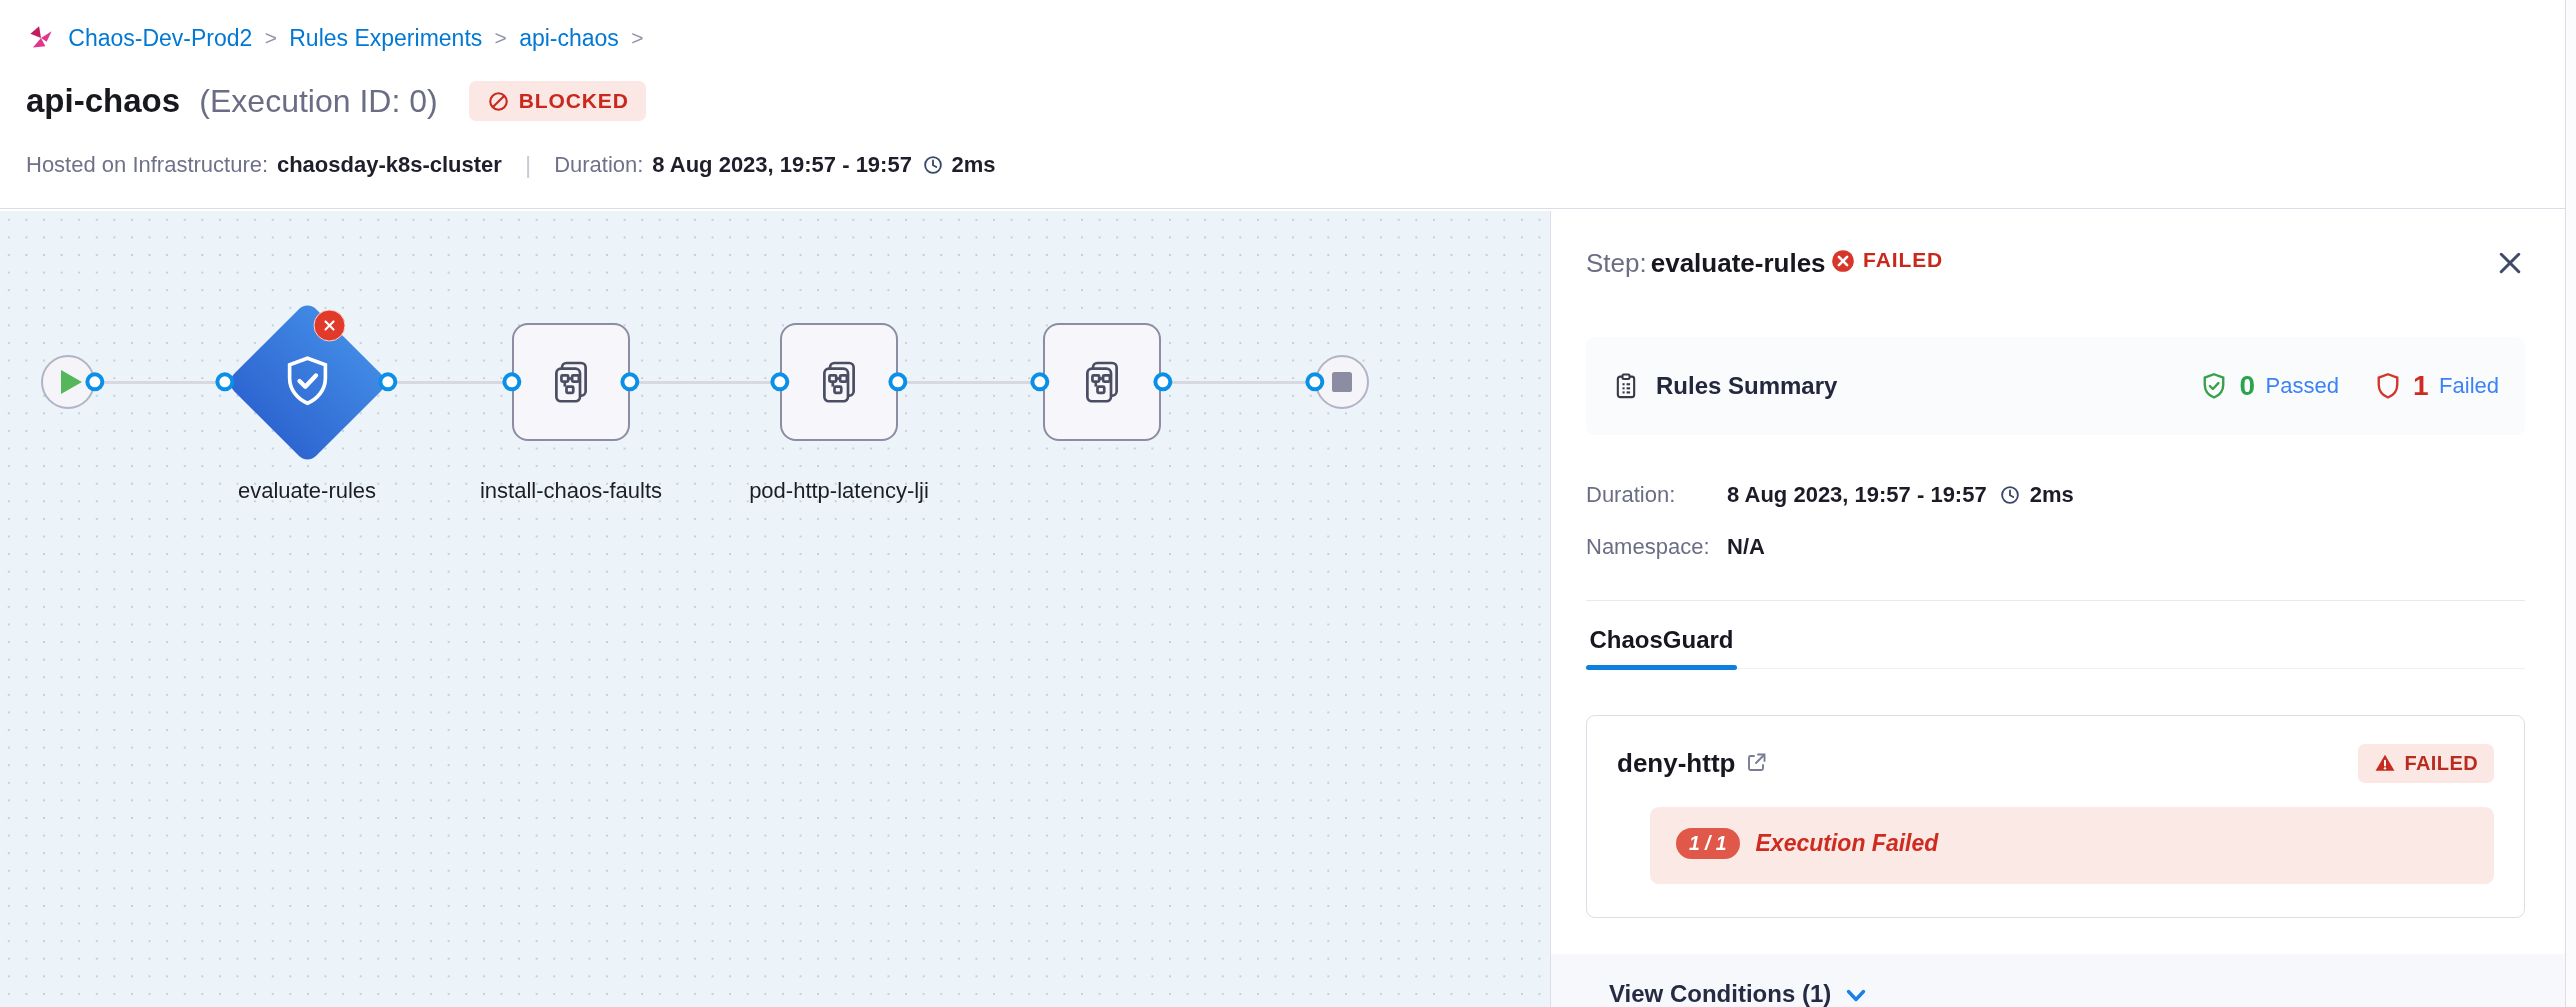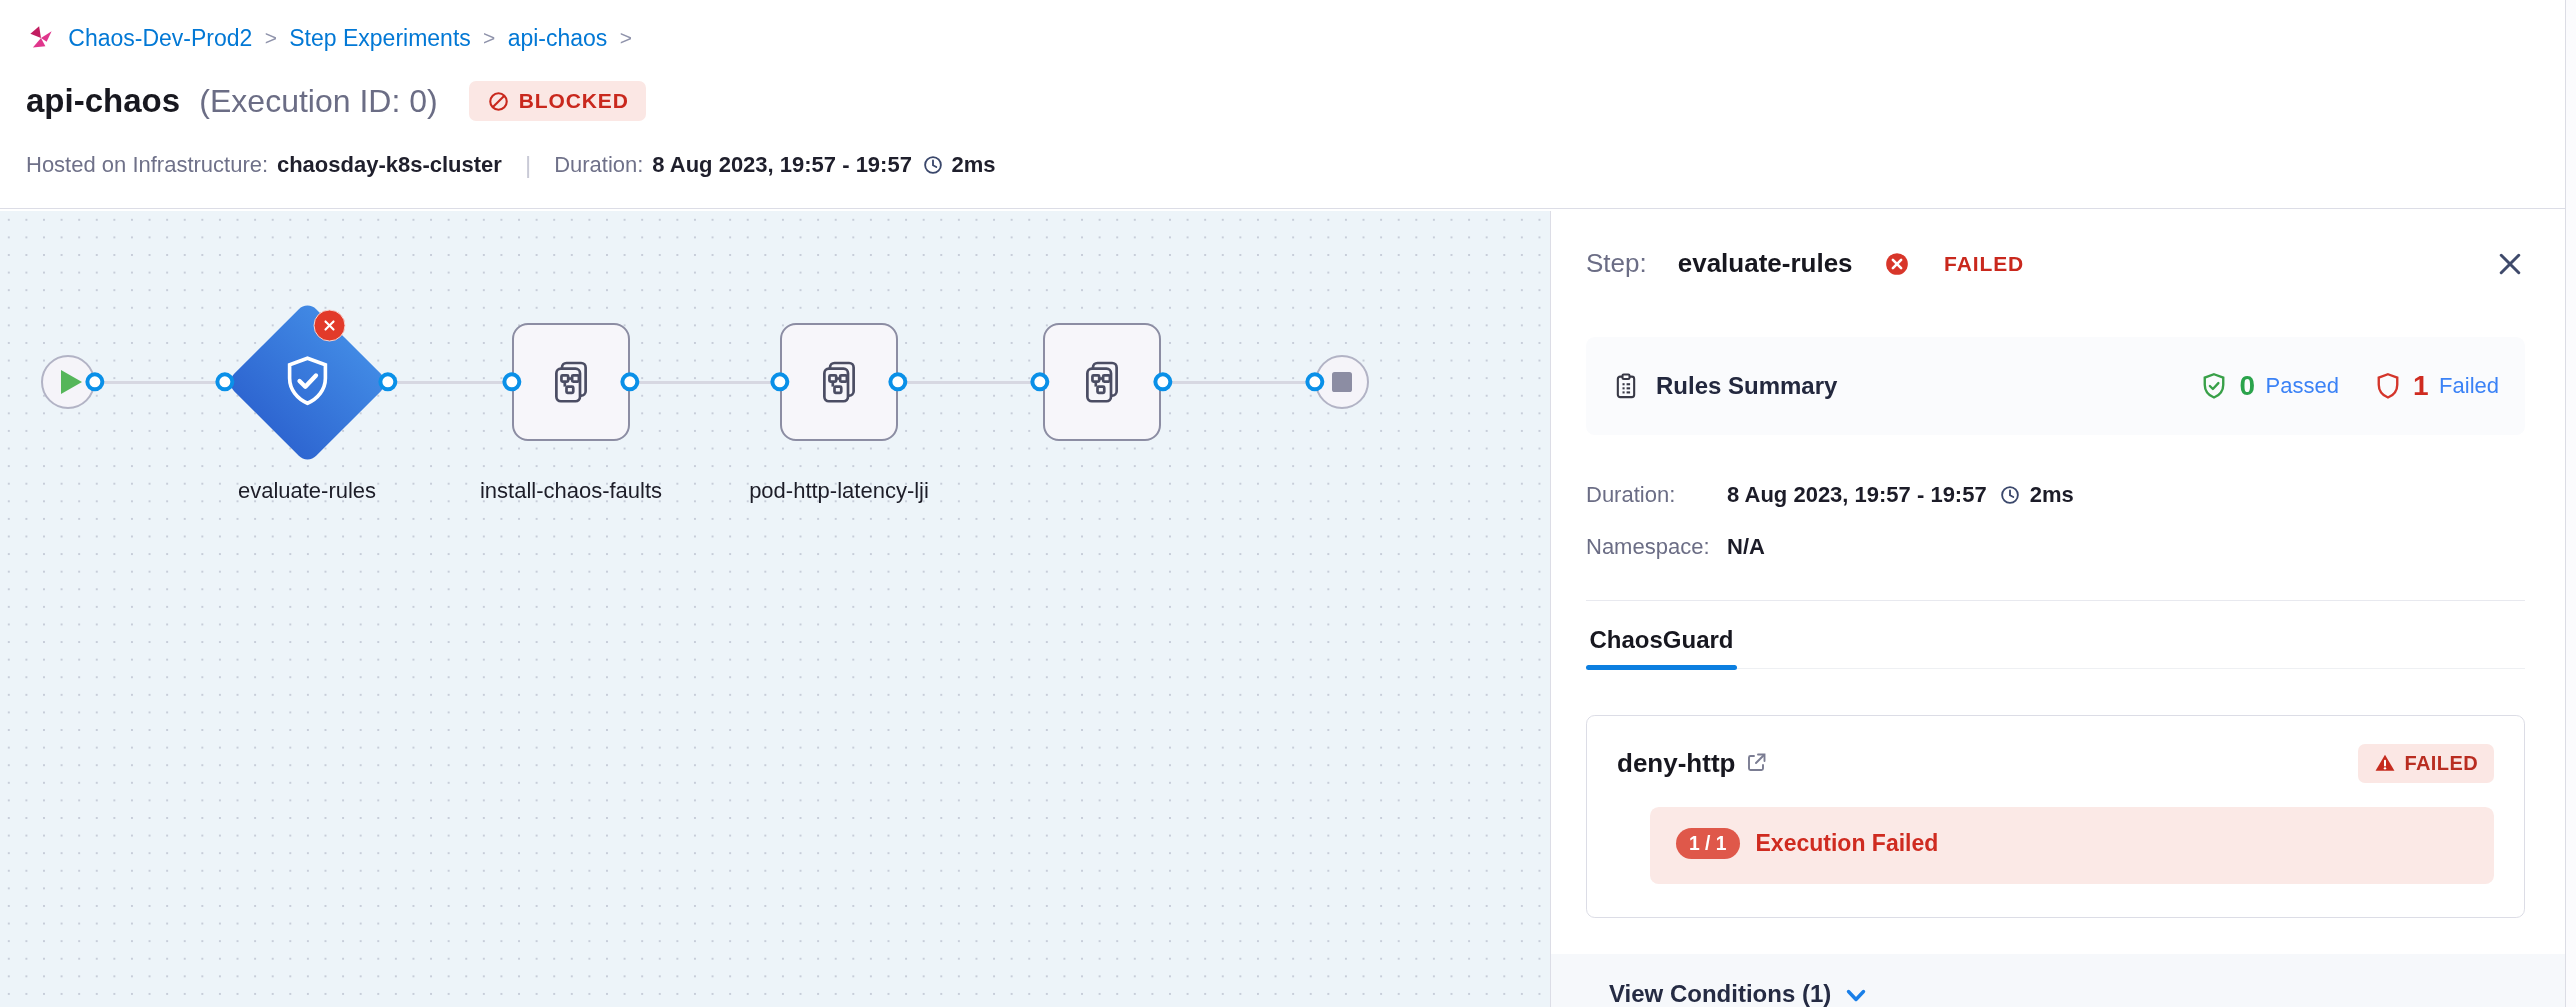--- a/index.html
+++ b/index.html
@@ -50,21 +50,21 @@
   .fail-dot{position:absolute;left:88px;top:8.8px;width:32px;height:32px;border-radius:50%;background:#e23a2a;
     border:1.8px solid #f6d7d3;box-sizing:border-box;display:flex;align-items:center;justify-content:center;z-index:6;}
   .step-card{width:118px;height:118px;border-radius:16px;background:#f7f6fa;border:2.6px solid #8c8da3;
     box-sizing:border-box;display:flex;align-items:center;justify-content:center;}
   .node-label{position:absolute;transform:translateX(-50%);top:265px;width:189px;text-align:center;
     font-size:22px;line-height:1.35;color:#1d1d28;}
 
   
   #panel{position:absolute;left:1550px;top:211px;width:1017px;height:797px;background:#fff;
     border-left:0.9px solid #dcdde6;box-sizing:border-box;padding:0 42px 0 35px;}
-  .step-header{margin-top:37px;display:flex;align-items:center;gap:31px;}
+  .step-header{margin-top:37px;display:flex;align-items:flex-start;gap:4px;}
   .step-label{font-size:26px;color:#6b6d85;}
   .step-name{font-size:26px;font-weight:bold;color:#17171f;}
   .step-status{font-size:21px;font-weight:bold;color:#c9281d;letter-spacing:0.9px;margin-left:3.5px;}
   .close-btn{margin-left:auto;cursor:pointer;display:flex;}
   .rules-card{margin-top:58px;height:98px;background:#fafbfd;border-radius:8.8px;display:flex;
     align-items:center;padding:0 26px;}
   .rules-title-grp{display:flex;align-items:center;gap:16px;}
   .rules-title{font-size:24px;font-weight:600;color:#23283e;}
   .rules-counts{margin-left:auto;display:flex;align-items:center;gap:10.5px;}
   .cnt-num{font-size:28px;font-weight:bold;}
@@ -80,21 +80,21 @@
   .tab{display:inline-block;padding:0 3.5px 14px;position:relative;font-size:24px;font-weight:bold;
     color:#17171f;cursor:pointer;}
   .tab::after{content:'';position:absolute;left:0;right:0;bottom:-2.6px;height:5.3px;background:#0c7fe0;border-radius:3.5px;}
   .rule-card{margin-top:46px;border:0.9px solid #dcdde6;border-radius:8.8px;padding:28px 30px 33px;}
   .rule-head{display:flex;align-items:center;}
   .rule-name{font-size:26px;font-weight:bold;color:#17171f;}
   .ext-ic{margin-left:8.8px;display:flex;}
   .badge-failed{margin-left:auto;display:flex;align-items:center;gap:8.8px;background:#fbe7e4;
     border-radius:7px;padding:8px 16px;}
   .badge-failed span{color:#b92d21;font-size:20px;font-weight:bold;letter-spacing:0.4px;}
-  .alert-box{margin:24.6px 0 0 33px;background:#fbe9e6;border-radius:8.8px;padding:21px 26px 24.6px;}
+  .alert-box{margin:24.6px 0 0 33px;background:#fbe9e6;border-radius:8.8px;padding:21px 26px 24.6px;font-style:italic;}
   .alert-top{display:flex;align-items:center;gap:16px;}
   .ratio-pill{background:#df584a;color:#fff;border-radius:878px;padding:4.4px 13px;font-size:19.3px;font-weight:bold;}
   .alert-title{color:#cf2b20;font-size:23px;font-weight:bold;}
   .alert-msg{margin-top:14px;font-size:22px;color:#21212e;}
   .panel-footer{position:absolute;left:0;right:0;bottom:0;height:54px;background:#f6f8fb;display:flex;
     align-items:flex-end;padding-left:58px;gap:12.3px;cursor:pointer;}
   .footer-text{font-size:24px;font-weight:600;color:#252b43;}
 
   
   #scroll-strip{position:absolute;right:0;top:0;width:9.7px;height:1008px;background:#fbfbfd;
@@ -109,21 +109,21 @@
     <div class="crumb-row">
       <span style="display:flex;">
         <svg width="30" height="30" viewBox="0 0 24 24">
           <path d="M12 12 L20.5 6.5 L16.5 15 Z" fill="#e0368c"></path>
           <path d="M12 12 L10.5 2.5 L3.5 8.5 Z" fill="#c21d60"></path>
           <path d="M12 12 L5.5 19.5 L15.5 18.5 Z" fill="#e0368c"></path>
         </svg>
       </span>
       <a class="crumb-link">Chaos-Dev-Prod2</a>
       <span class="crumb-sep">&gt;</span>
-      <a class="crumb-link">Step Experiments</a>
+      <a class="crumb-link">Rules Experiments</a>
       <span class="crumb-sep">&gt;</span>
       <a class="crumb-link">api-chaos</a>
       <span class="crumb-sep">&gt;</span>
     </div>
 
     <div class="title-row">
       <span class="page-title">api-chaos</span>
       <span class="exec-id">(Execution ID: 0)</span>
       <span class="badge-blocked">
         <span style="display:flex;">

